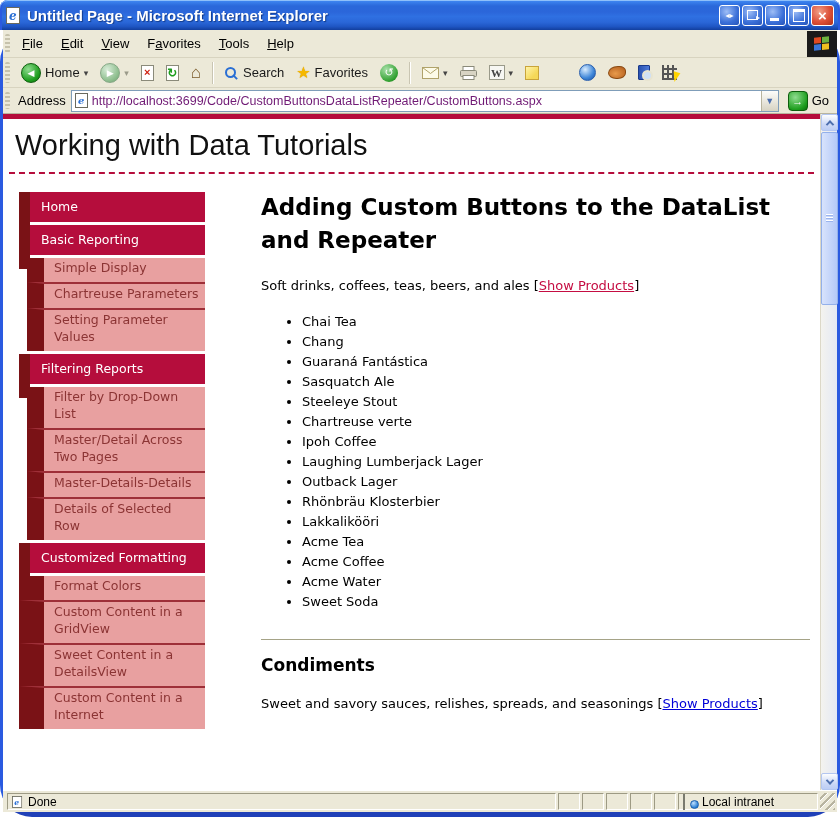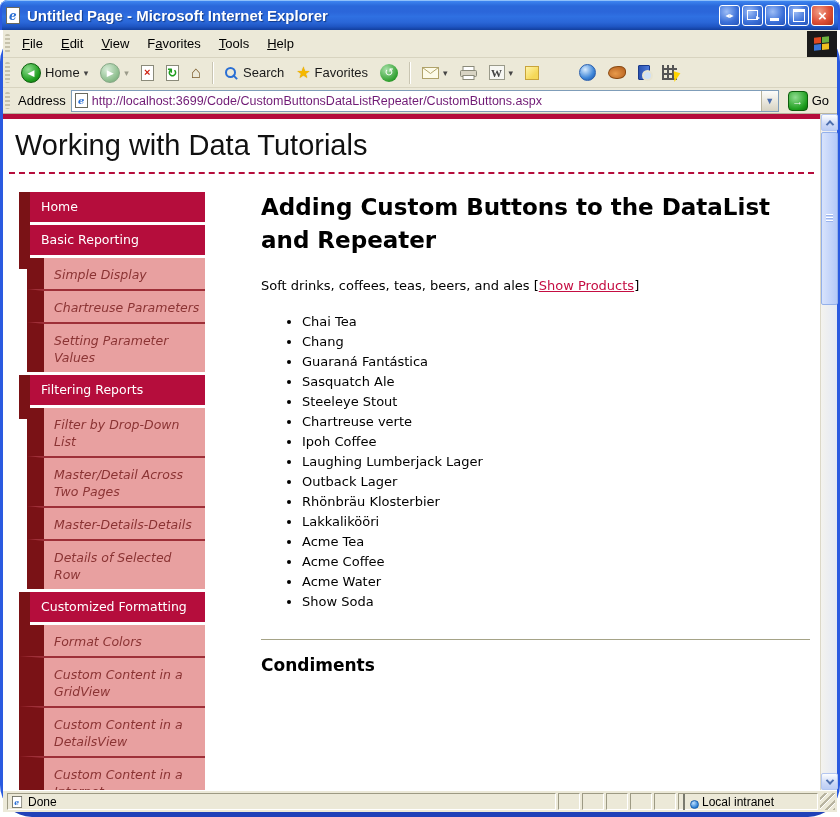--- a/index.html
+++ b/index.html
@@ -74,21 +74,21 @@
   .site-title { font-family:"Liberation Sans", sans-serif; font-size:29px; color:#111; padding:8px 12px 9px; line-height:36px; }
   .dashline { border-top:2px dashed var(--accent-crimson); margin:0 6px; }
   .content-row { display:flex; align-items:flex-start; margin-top:15px; }
 
   
   .nav { width:186px; margin-left:16px; flex-shrink:0; font-size:12.5px; line-height:17px; }
   .nrow { cursor:pointer; position:relative; }
   .nrow.gap { margin-top:3px; }
   .nrow.l1 { background:var(--accent-crimson); color:#fff; padding:6px 12px 7px 22px; }
   .nrow.l1::before { content:""; position:absolute; left:0; top:0; bottom:-14px; width:11px; background:var(--nav-tab-maroon); z-index:2; }
-  .nrow.l2 { margin-left:8px; border-left:17px solid var(--nav-tab-maroon); background:var(--nav-pink); color:#8b3434; padding:8px 4px 6px 10px;font-style:italic; }
+  .nrow.l2 { margin-left:8px; border-left:17px solid var(--nav-tab-maroon); background:var(--nav-pink); color:#8b3434; padding:1px 4px 6px 10px; }
   .nrow.l2.dark { margin-left:0; border-left-width:25px; }
   .nrow.l2:not(.gap) { border-top:2px solid #9e2f38; }
 
   
   .main { flex:1; margin:0 10px 7px 56px; color:#000; }
   .main h1 { font-size:23px; font-weight:bold; line-height:33px; margin:2px 0 14px; }
   .main h3 { font-size:17px; font-weight:bold; margin:14px 0 0; }
   .main p { font-size:13px; margin:21px 0 0; }
   .main a { text-decoration:underline; }
   .prodlist { margin:20px 0 0; padding-left:41px; font-size:13px; }
@@ -268,21 +268,21 @@
               <div class="nrow l2">Chartreuse Parameters</div>
               <div class="nrow l2">Setting Parameter Values</div>
               <div class="nrow l1 gap">Filtering Reports</div>
               <div class="nrow l2 gap">Filter by Drop-Down List</div>
               <div class="nrow l2">Master/Detail Across Two Pages</div>
               <div class="nrow l2">Master-Details-Details</div>
               <div class="nrow l2">Details of Selected Row</div>
               <div class="nrow l1 gap">Customized Formatting</div>
               <div class="nrow l2 dark gap">Format Colors</div>
               <div class="nrow l2 dark">Custom Content in a GridView</div>
-              <div class="nrow l2 dark">Custom Content in a DetailsView</div>
+              <div class="nrow l2 dark">Sweet Content in a DetailsView</div>
               <div class="nrow l2 dark">Custom Content in a Internet</div>
             </div>
 
           <div class="main">
             <h1>Adding Custom Buttons to the DataList and Repeater</h1>
 
             <p>
               <span>Soft drinks, coffees, teas, beers, and ales</span>
               <span>[</span><a href="#" style="color: rgb(197, 13, 66);">Show Products</a><span>]</span>
             </p>
@@ -294,26 +294,30 @@
                 <li>Steeleye Stout</li>
                 <li>Chartreuse verte</li>
                 <li>Ipoh Coffee</li>
                 <li>Laughing Lumberjack Lager</li>
                 <li>Outback Lager</li>
                 <li>Rhönbräu Klosterbier</li>
                 <li>Lakkalikööri</li>
                 <li>Acme Tea</li>
                 <li>Acme Coffee</li>
                 <li>Acme Water</li>
-                <li>Show Soda</li>
+                <li>Sweet Soda</li>
               </ul>
 
             <div class="rule"></div>
 
             <h3>Condiments</h3>
+            <p>
+              <span>Sweet and savory sauces, relishes, spreads, and seasonings</span>
+              <span>[</span><a href="#" style="color: rgb(0, 0, 216);">Show Products</a><span>]</span>
+            </p>
           </div>
         </div>
       </div>
 
       <div class="vscroll">
         <div class="sbtn up">
             <span class="chev u"></span>
           </div>
         <div class="sthumb"></div>
         <div class="sbtn down">

